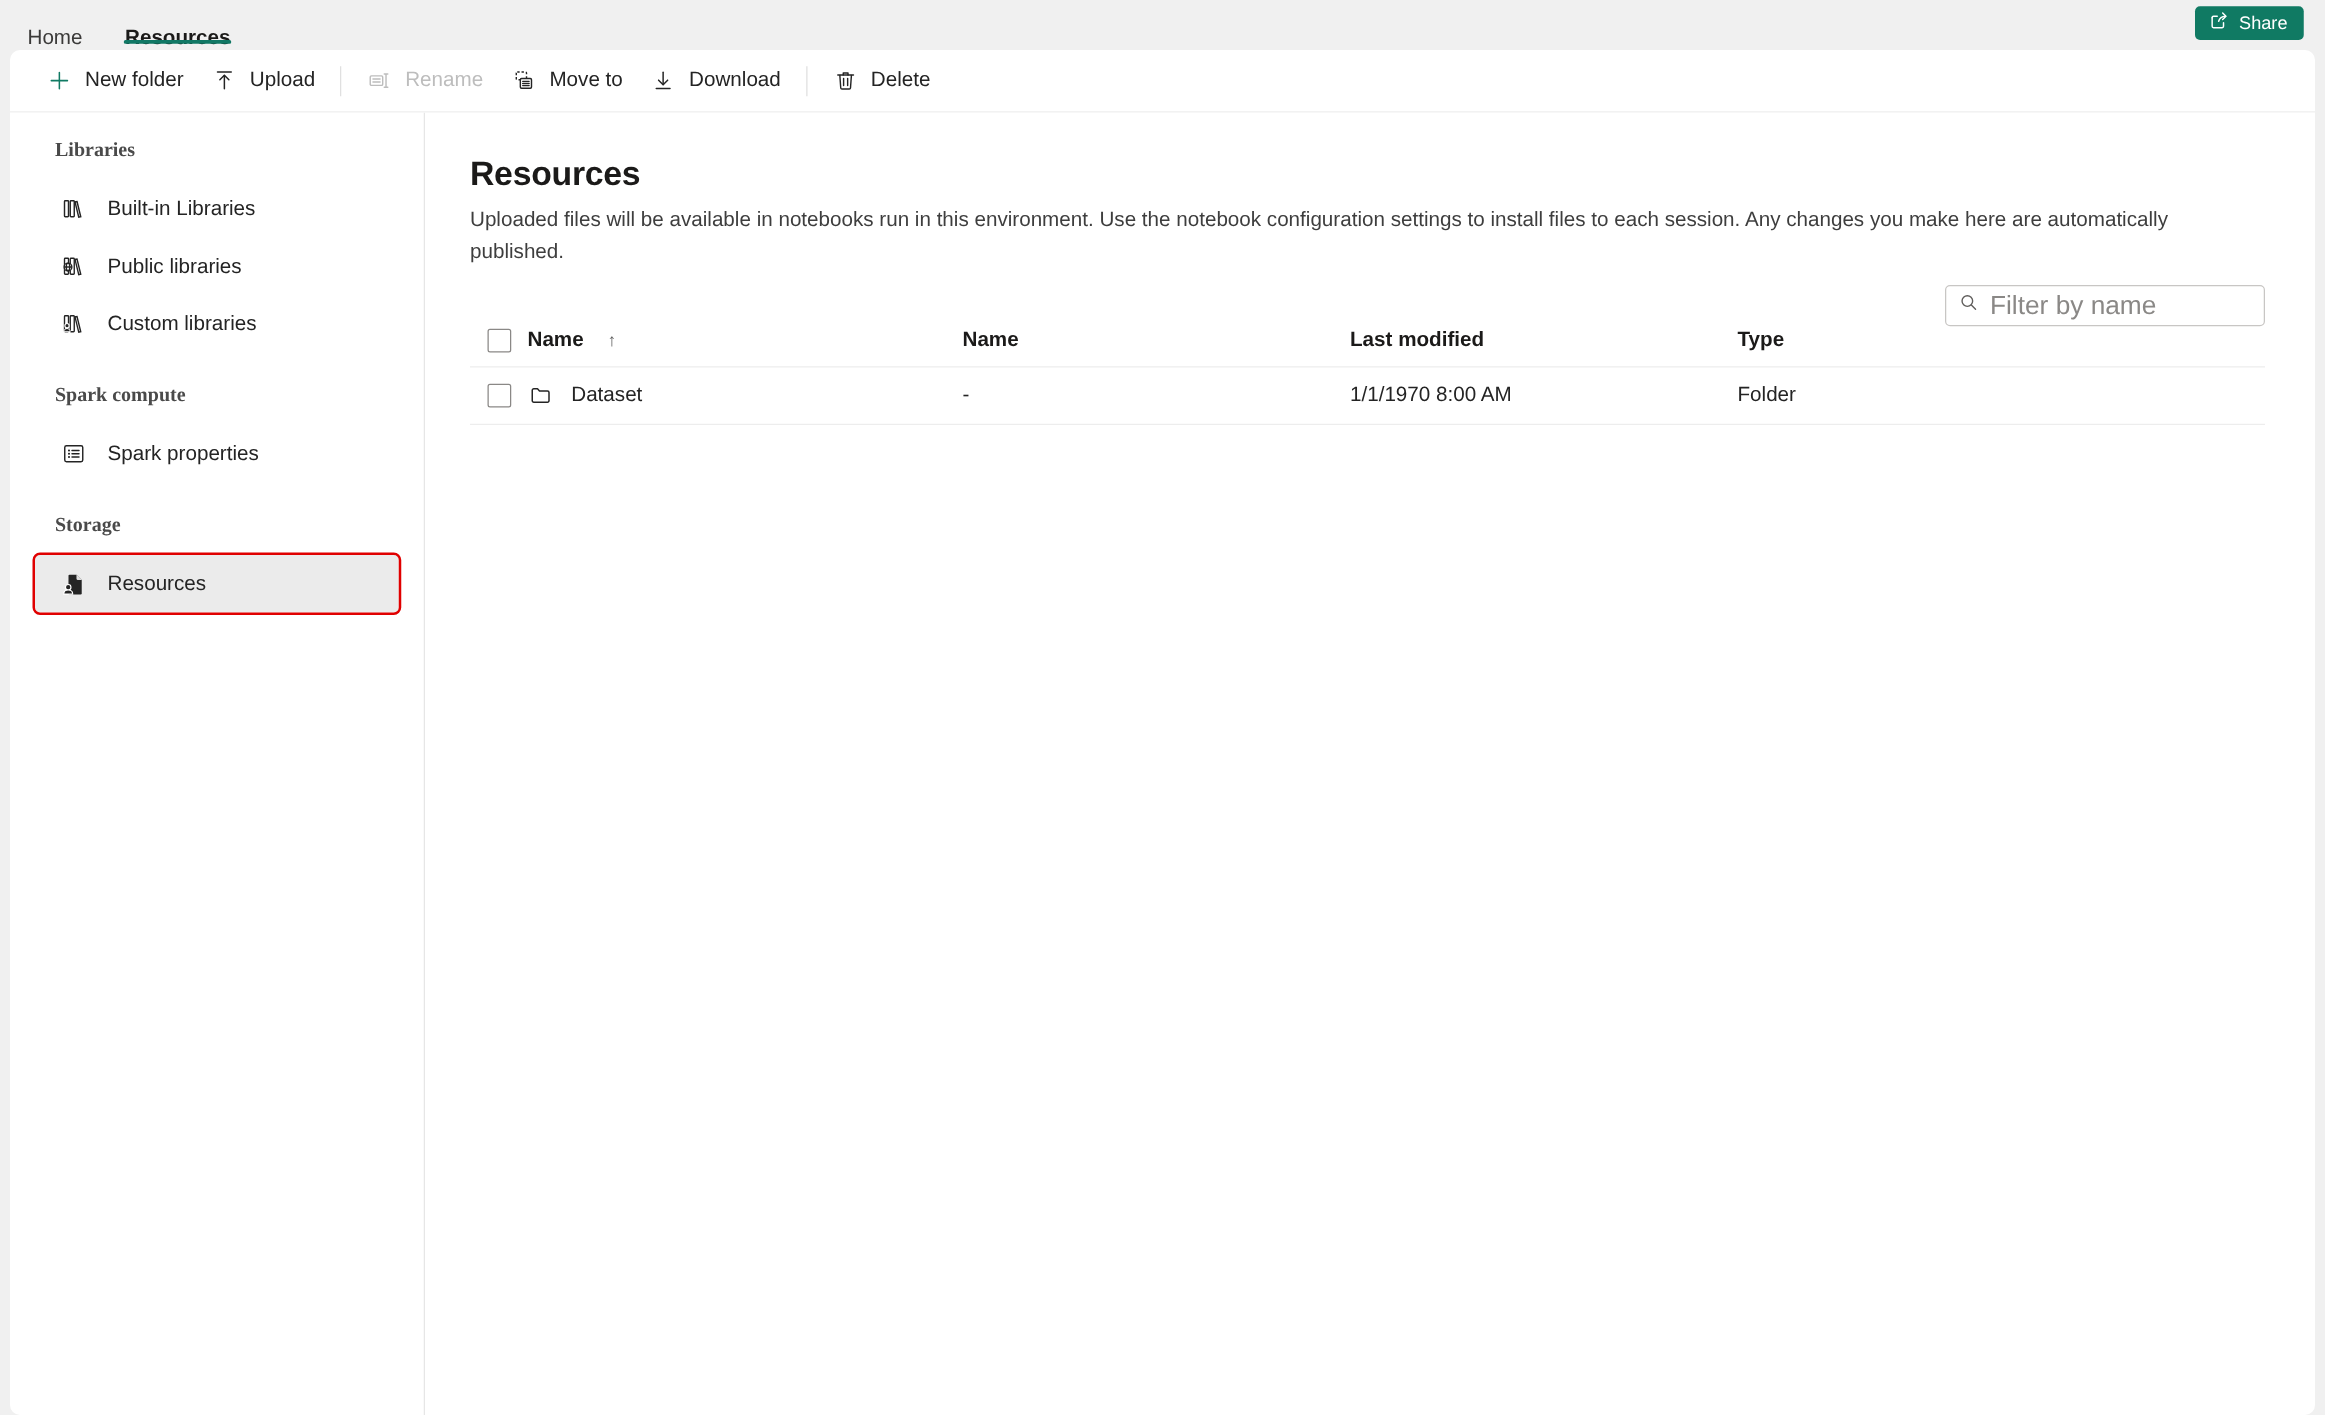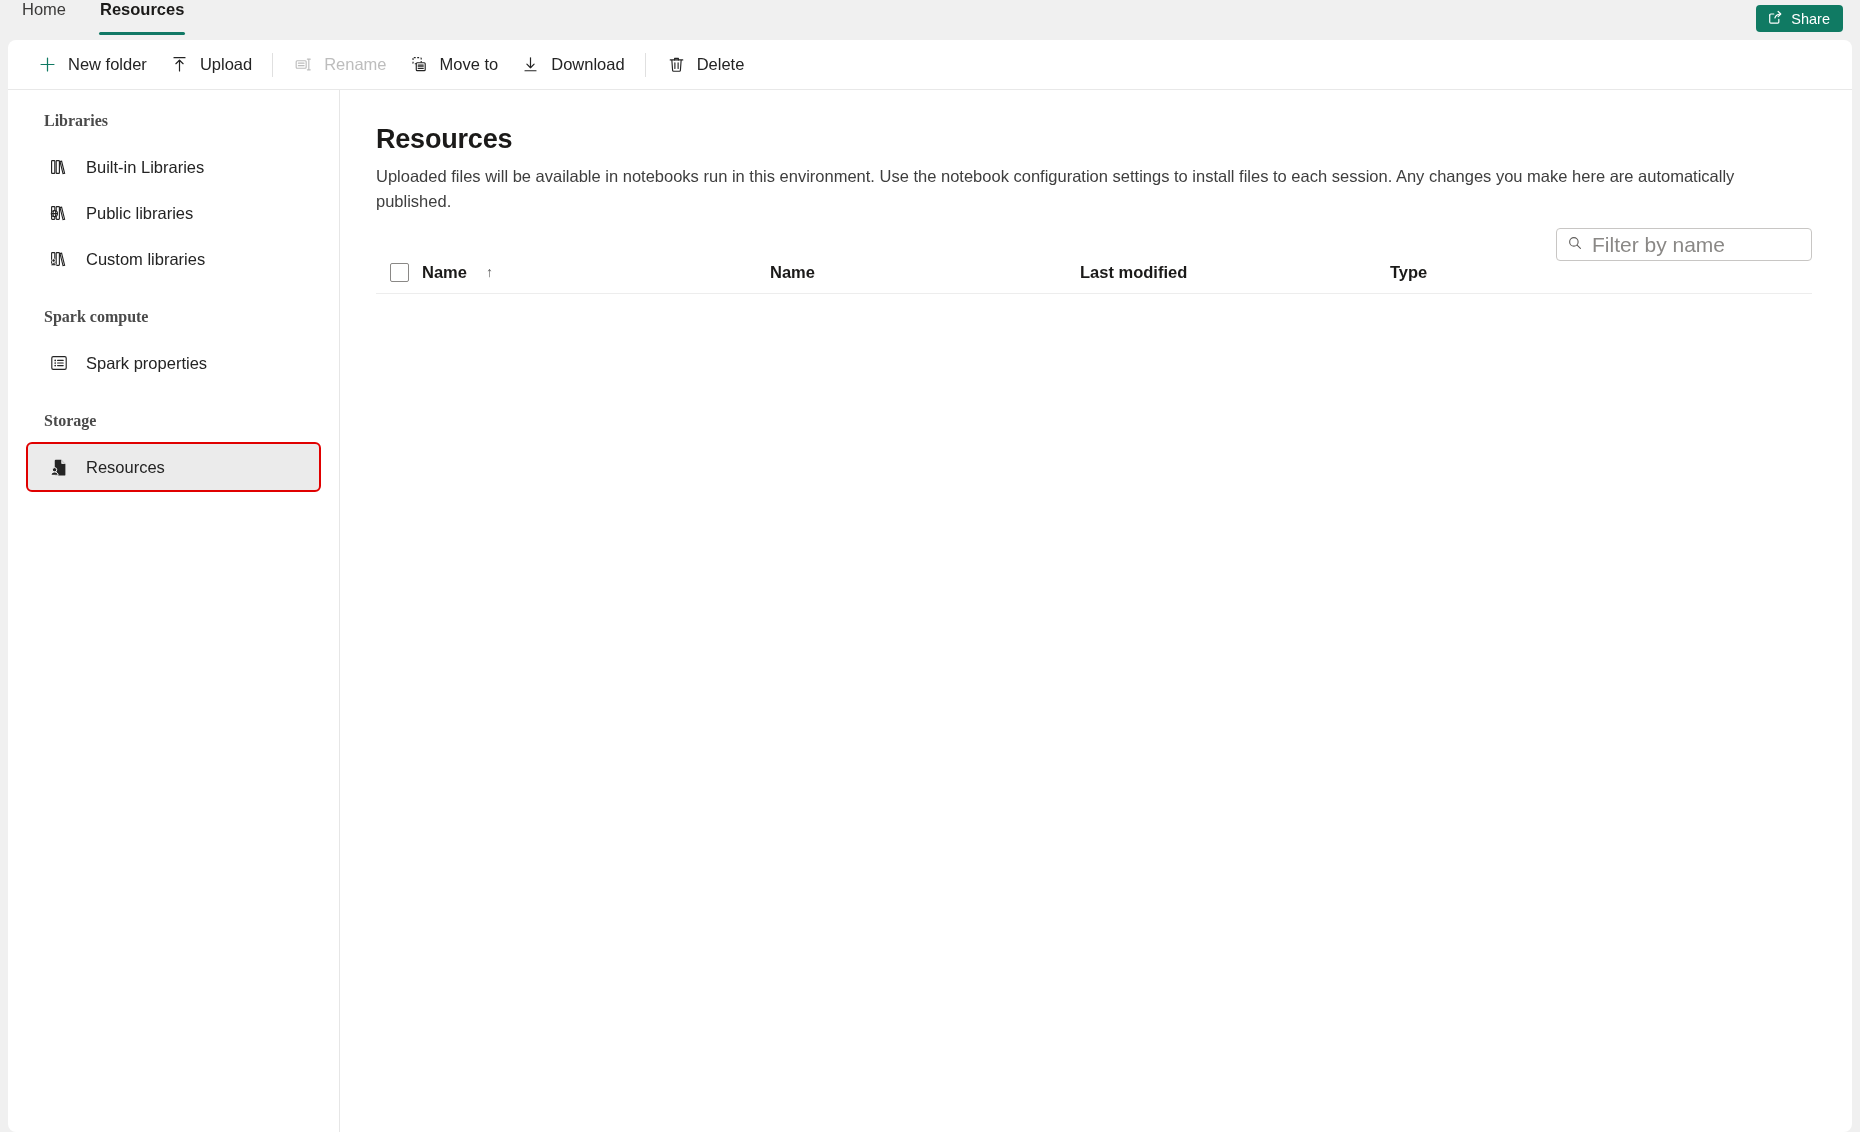--- a/index.html
+++ b/index.html
@@ -14,21 +14,21 @@
   
   .tabstrip {
     position: absolute; left: 0; top: 0; width: 1860px; height: 40px;
     background: #f0f0f0;
     display: flex; align-items: flex-end;
   }
   .tab {
     position: relative;
     height: 40px;
     padding: 0 17px;
-    display: flex; align-items: flex-start;
+    display: flex; align-items: flex-end;
     font-size: 16.5px;
     color: #3b3a39;
     cursor: pointer;
     white-space: nowrap;
   }
   .tab.first { margin-left: 5px; }
   .tab.active { color: #1b1a19; font-weight: 700; }
   .tab.active::after {
     content: "";
     position: absolute;
@@ -396,16 +396,32 @@
         </div>
         <div class="c-name">
           <span>Name</span>
           <span class="sort-arrow">↑</span>
         </div>
         <div class="c-size">Name</div>
         <div class="c-mod">Last modified</div>
         <div class="c-type">Type</div>
       </div>
 
+      <div class="trow">
+        <div class="c-check">
+          <div class="cbox"></div>
+        </div>
+        <div class="c-name">
+          <span class="folder-ico">
+            <svg width="20" height="20" viewBox="0 0 20 20" stroke="#242424" stroke-width="1.2" fill="none">
+              <path d="M2.8 6.2a1.2 1.2 0 0 1 1.2-1.2h3l1.6 1.8h6.4a1.2 1.2 0 0 1 1.2 1.2v6.6a1.2 1.2 0 0 1-1.2 1.2H4a1.2 1.2 0 0 1-1.2-1.2z" stroke-linejoin="round"></path>
+            </svg>
+          </span>
+          <span>Dataset</span>
+        </div>
+        <div class="c-size">-</div>
+        <div class="c-mod">1/1/1970 8:00 AM</div>
+        <div class="c-type">Folder</div>
+      </div>
 
     </div>
   </div>
 </div>
 
 </body></html>

